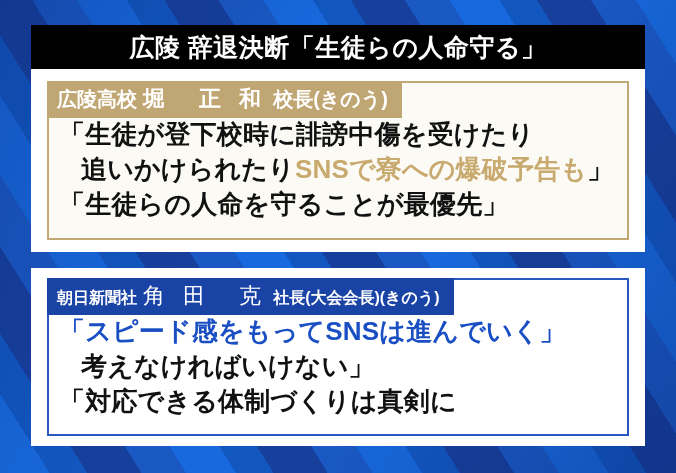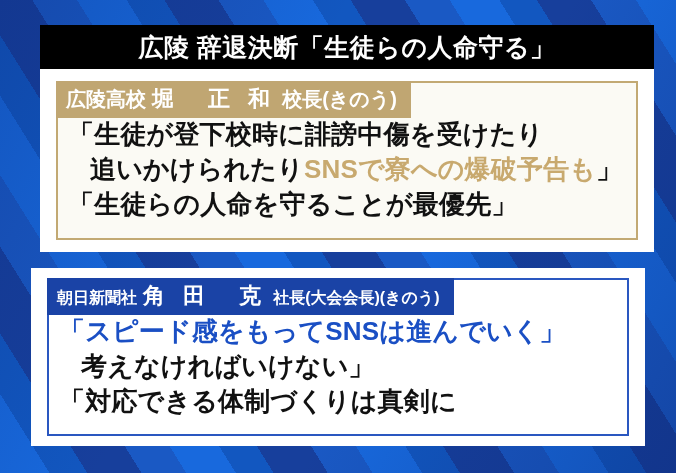--- a/index.html
+++ b/index.html
@@ -44,21 +44,21 @@
       linear-gradient(300deg, rgba(8,35,110,.35) 0%, rgba(8,35,110,0) 40%);
   }
 
   
   .card {
     position: absolute;
     background: #ffffff;
     box-sizing: border-box;
   }
   #card-top {
-    left: 40px;
+    left: 31px;
     top: 25px;
     width: 614px;
     height: 227px;
     padding: 0;
   }
   .title-bar {
     background: #000000;
     height: 44px;
     display: flex;
     align-items: center;
@@ -153,21 +153,21 @@
   }
   .speaker-bar-blue .s-org,
   .speaker-bar-blue .s-role {
     color: #ffffff;
     font-size: 16px;
     font-weight: bold;
   }
   .speaker-bar-blue .s-name {
     color: #ffffff;
     font-size: 22px;
-    font-weight: bold;
+    font-weight: normal;
     letter-spacing: 6px;
     margin: 0 6px 0 6px;
   }
   .hl-blue { color: #1a4fc4; }
 </style>
 </head>
 <body>
 
 <div id="screen">
 

